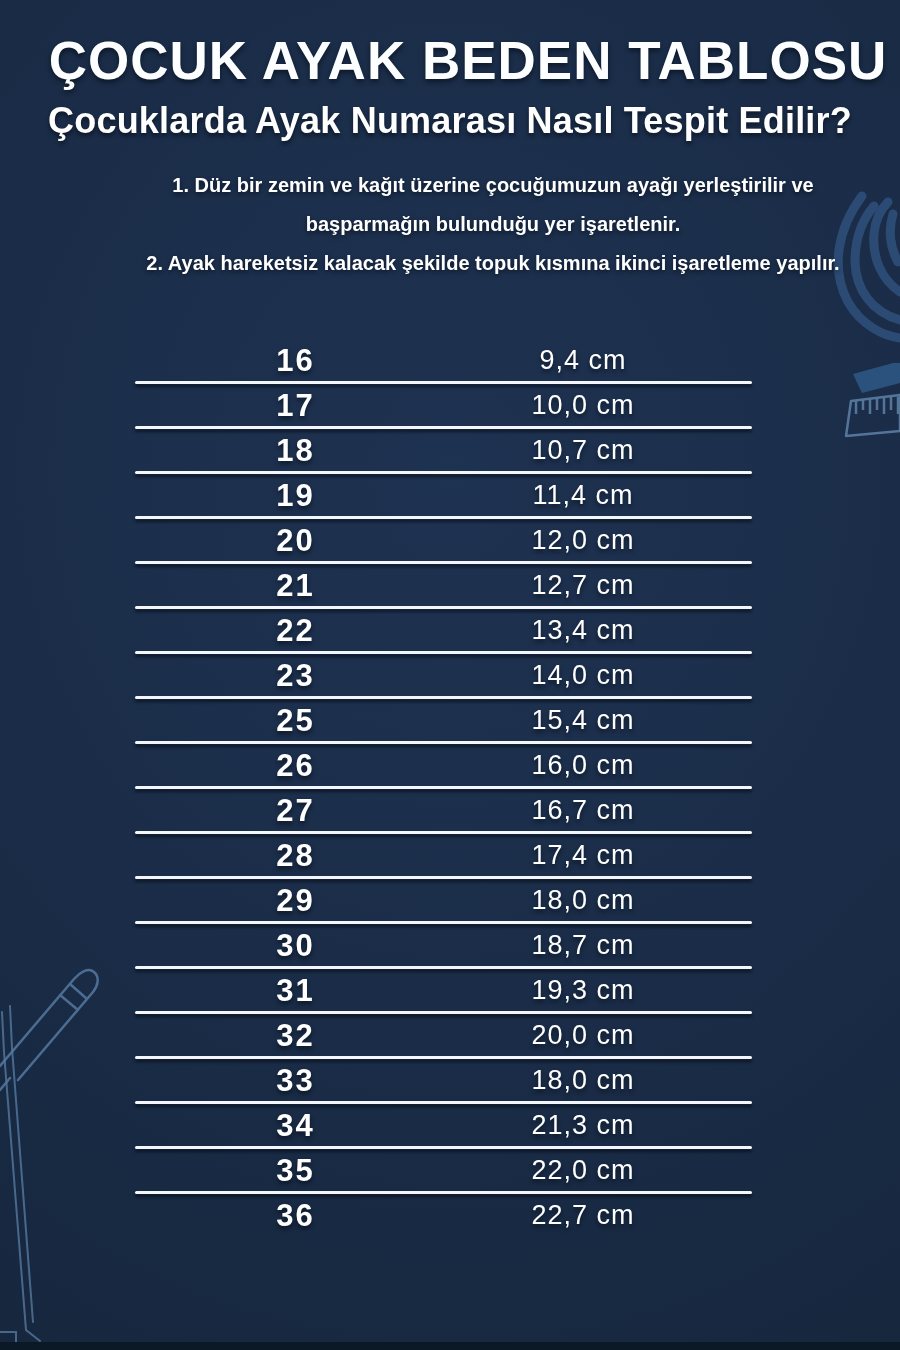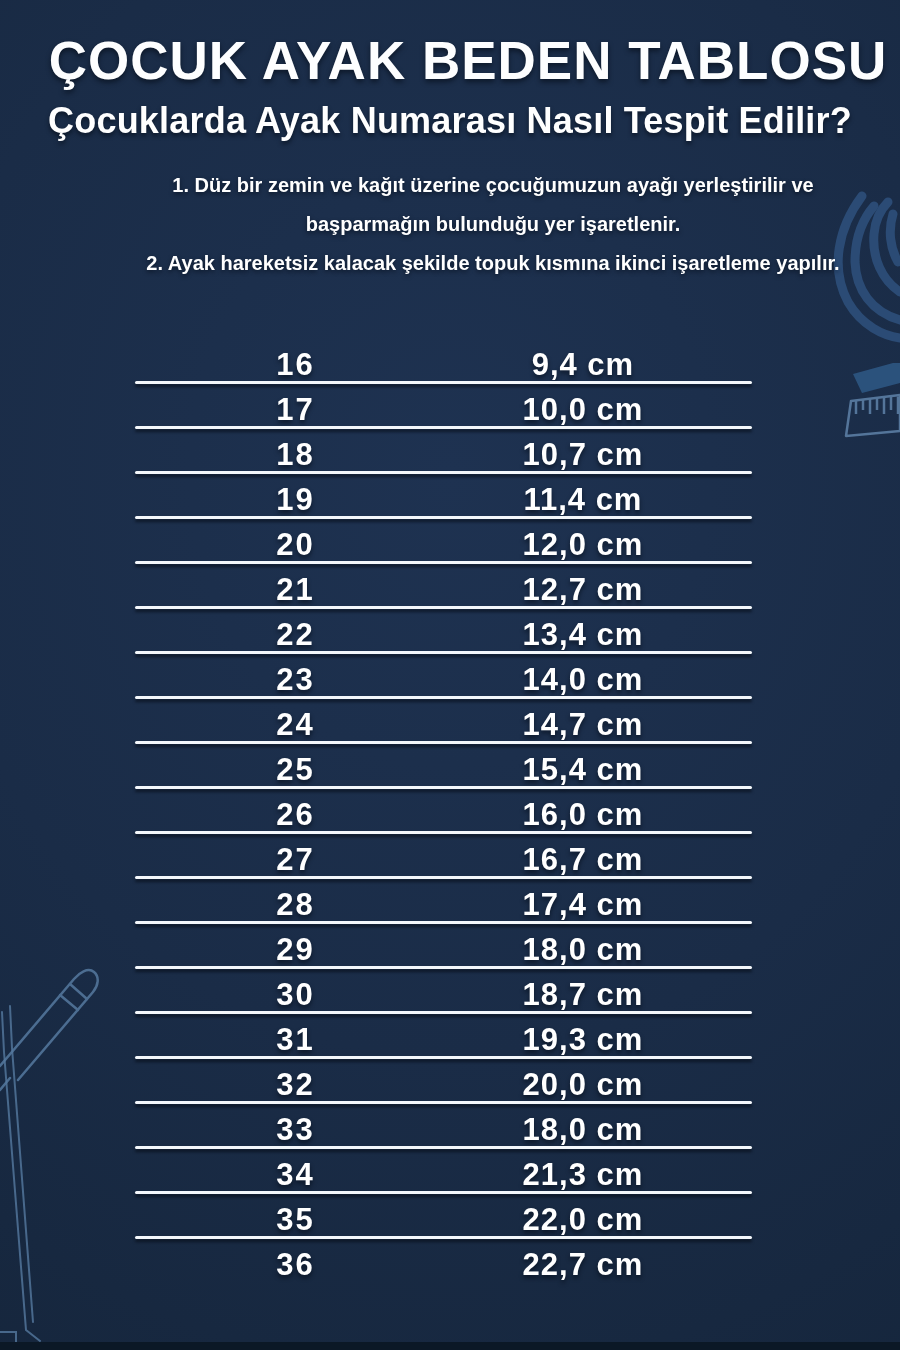--- a/index.html
+++ b/index.html
@@ -38,39 +38,39 @@
     padding-left:43px;
   }
   .instructions .line{height:39px;line-height:39px;white-space:nowrap;}
 
   .size-table{
     position:absolute;left:135px;top:338px;width:617px;
   }
   .srow{
     position:relative;
     height:45px;
-    display:flex;align-items:flex-end;
+    display:flex;align-items:center;
   }
   .srow .rule{
     position:absolute;left:0;right:0;bottom:-1px;height:3px;
     background:#f3f7fb;border-radius:2px;
     box-shadow:0 3px 3px rgba(3,8,16,.6);
   }
   .srow:last-child .rule{display:none;}
   .cell-size{
     flex:0 0 52%;
     text-align:center;
     font-size:31px;font-weight:700;letter-spacing:2px;
     text-shadow:0 3px 4px rgba(4,10,20,.6);
   }
   .cell-length{
     flex:1;
     text-align:center;
     padding-right:42px;
-    font-size:31px;font-weight:700;letter-spacing:1px;
+    font-size:27px;font-weight:400;letter-spacing:1px;
     text-shadow:0 3px 4px rgba(4,10,20,.6);
     white-space:nowrap;
   }
   .bottom-strip{
     position:absolute;left:0;right:0;bottom:0;height:8px;
     background:#0b1826;z-index:3;
   }
 </style>
 </head>
 <body>
@@ -160,25 +160,20 @@
           <div class="cell-size">22</div>
           <div class="cell-length">13,4 cm</div>
           <div class="rule"></div>
         </div>
         <div class="srow">
           <div class="cell-size">23</div>
           <div class="cell-length">14,0 cm</div>
           <div class="rule"></div>
         </div>
         <div class="srow">
-          <div class="cell-size">24</div>
-          <div class="cell-length">14,7 cm</div>
-          <div class="rule"></div>
-        </div>
-        <div class="srow">
           <div class="cell-size">25</div>
           <div class="cell-length">15,4 cm</div>
           <div class="rule"></div>
         </div>
         <div class="srow">
           <div class="cell-size">26</div>
           <div class="cell-length">16,0 cm</div>
           <div class="rule"></div>
         </div>
         <div class="srow">

